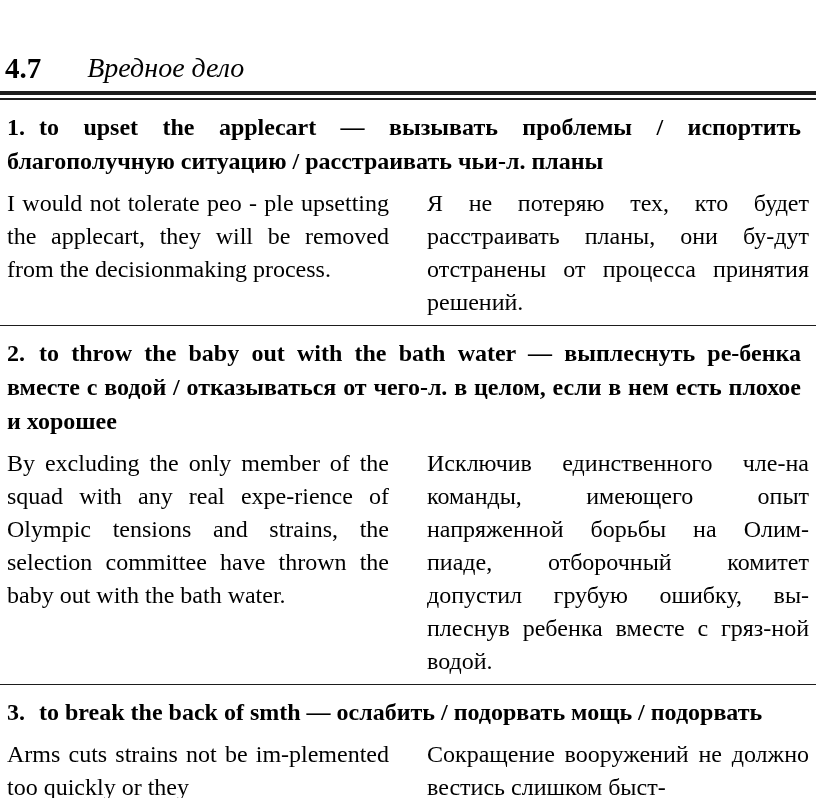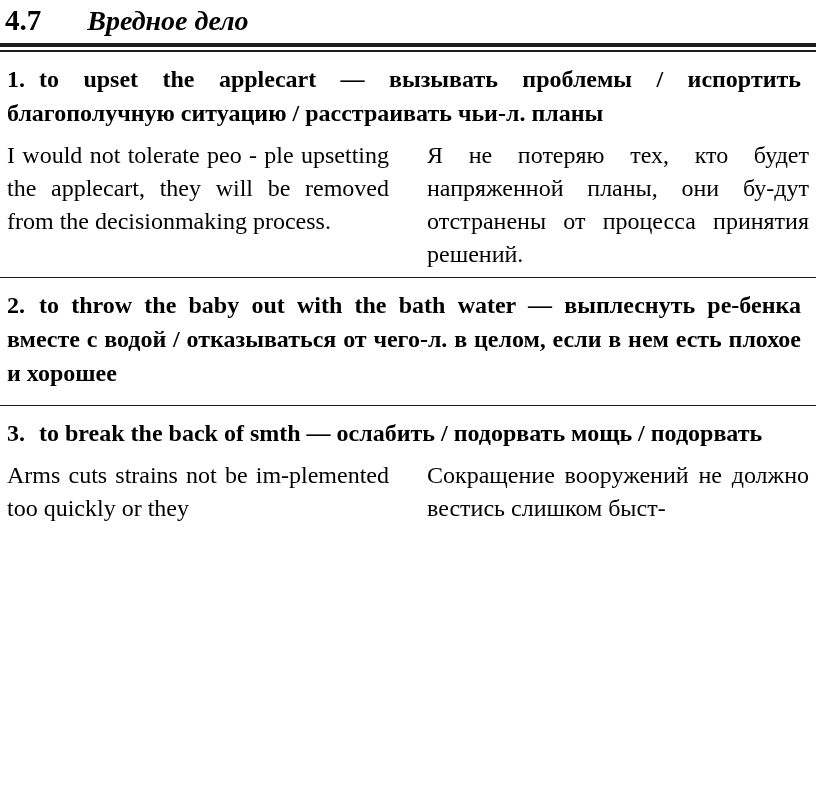--- a/index.html
+++ b/index.html
@@ -15,30 +15,31 @@
     color: #000;
   }
   .page {
     width: 816px;
   }
   .pad {
     padding: 0 7px;
   }
   .section-header {
     display: flex;
-    align-items: center;
+    align-items: flex-start;
     padding: 4px 7px 4px 5px;
+    margin-top: 48px;
   }
   .sec-num {
     font-size: 29px;
     font-weight: bold;
   }
   .sec-title {
     font-size: 28px;
-    font-weight: bold;
+    font-weight: normal;
     font-style: italic;
     margin-left: 46px;
   }
   .rule-double {
     height: 3px;
     border-top: 4px solid #1d1d1d;
     border-bottom: 2px solid #1d1d1d;
     margin-top: 2px;
   }
   .rule-thin {
@@ -80,31 +81,33 @@
   </header>
 
   <div class="rule-double"></div>
 
   <section class="entry pad">
     <h2 class="entry-heading">
       <span class="num">1.</span><span>to upset the applecart — вызывать проблемы / испортить благополучную ситуацию / расстраивать чьи-л. планы</span>
     </h2>
     <div class="cols">
       <p class="col en">I  would not tolerate peo - ple upsetting the applecart, they will be removed from the decisionmaking process.</p>
-      <p class="col ru">Я не потеряю тех, кто будет напряженной планы, они бу-дут отстранены от процесса принятия решений.</p>
+      <p class="col ru">Я не потеряю тех, кто будет расстраивать планы, они бу-дут отстранены от процесса принятия решений.</p>
     </div>
   </section>
 
   <hr class="rule-thin">
 
   <section class="entry pad">
     <h2 class="entry-heading">
       <span class="num">2.</span><span>to throw the baby out with the bath water — выплеснуть ре-бенка вместе с водой / отказываться от чего-л. в целом, если в нем есть плохое и хорошее</span>
     </h2>
     <div class="cols">
+      <p class="col en">By excluding the only member of the squad with any real expe-rience of Olympic tensions and strains, the selection committee have thrown the baby out with the bath water.</p>
+      <p class="col ru">Исключив единственного чле-на команды, имеющего опыт напряженной борьбы на Олим-пиаде, отборочный комитет допустил грубую ошибку, вы-плеснув ребенка вместе с гряз-ной водой.</p>
     </div>
   </section>
 
   <hr class="rule-thin">
 
   <section class="entry pad">
     <h2 class="entry-heading">
       <span class="num">3.</span><span>to break the back of smth — ослабить / подорвать мощь / подорвать</span>
     </h2>
     <div class="cols">

